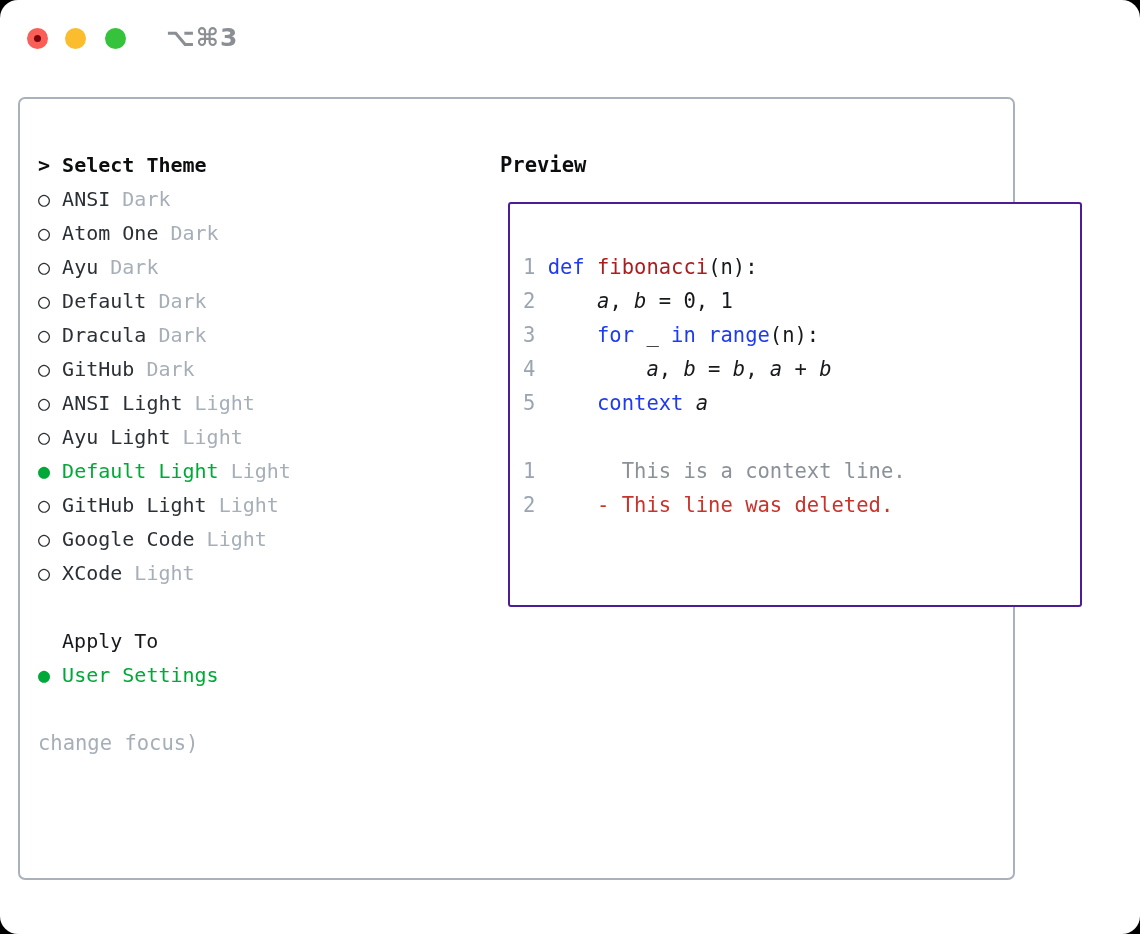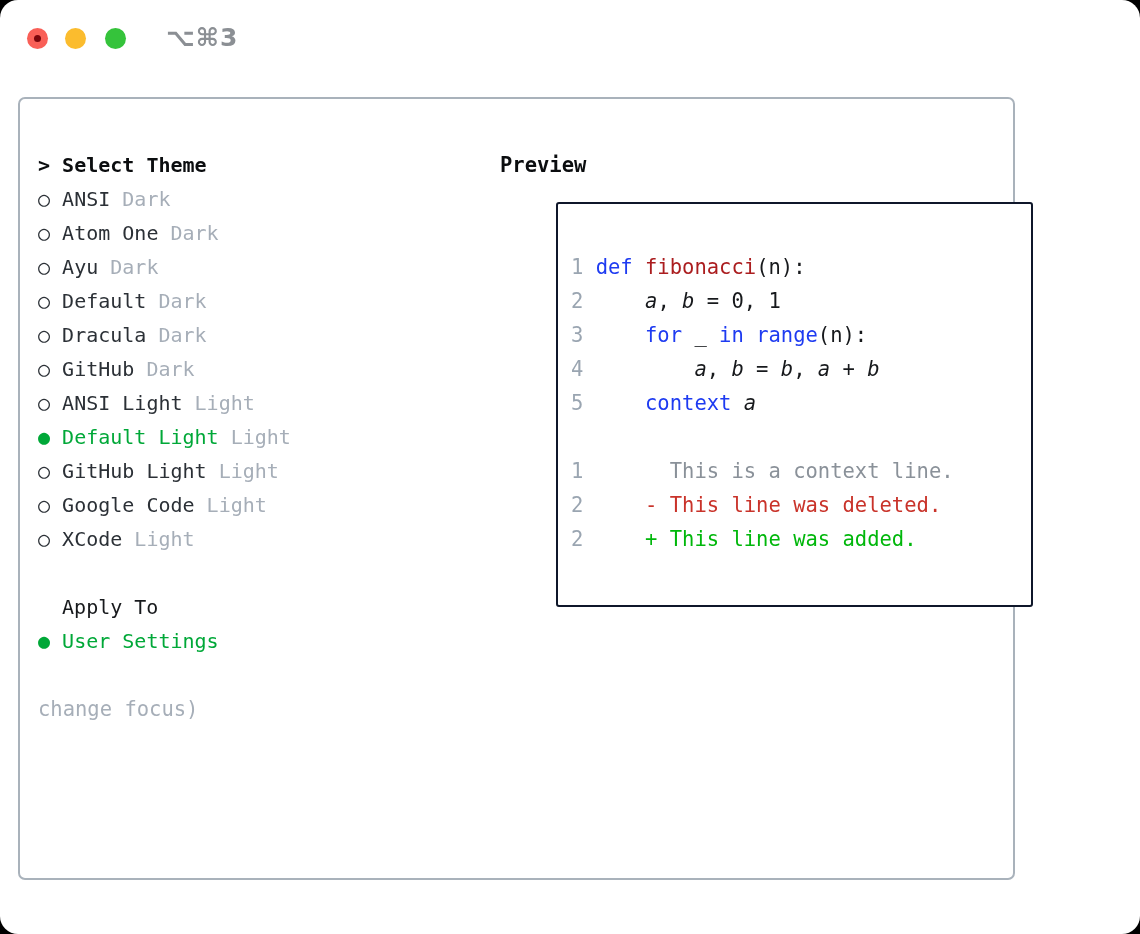--- a/index.html
+++ b/index.html
@@ -40,23 +40,23 @@
   .itag{color:#a6aeb8;}
   .apply-header{color:#17191c;padding-left:2ch;}
   .spacer{height:34px;}
   .help-line{color:#a6aeb8;height:35px;line-height:35px;font-size:20.5px;white-space:pre;}
   
   .preview-title{
     position:absolute;left:480px;top:49px;height:34px;line-height:34px;
     font-size:20.5px;font-weight:bold;color:#0b0d0f;white-space:pre;
   }
   .preview-box{
-    position:absolute;left:488px;top:103px;width:477px;height:405px;
-    box-sizing:border-box;border:2px solid #0f172a;border-radius:3px;
-    background:#fff;overflow:hidden;margin-left:48px;
+    position:absolute;left:488px;top:103px;width:574px;height:405px;
+    box-sizing:border-box;border:2px solid #4c1d95;border-radius:3px;
+    background:#fff;overflow:hidden;
   }
   .preview-content{padding:46px 0 0 13px;}
   .pline{height:34px;line-height:34px;white-space:pre;font-size:20.5px;color:#17191c;}
   .ln{display:inline-block;width:1ch;margin-right:1ch;text-align:right;}
 </style>
 </head>
 <body>
 
 <div class="window">
 
@@ -73,20 +73,21 @@
       <div class="row header-row"><span>&gt;</span> <span>Select Theme</span></div>
 
       <div id="theme-list">
           <div class="row titem"><span class="radio">○ </span><span class="iname">ANSI</span><span class="itag"> Dark</span></div>
           <div class="row titem"><span class="radio">○ </span><span class="iname">Atom One</span><span class="itag"> Dark</span></div>
           <div class="row titem"><span class="radio">○ </span><span class="iname">Ayu</span><span class="itag"> Dark</span></div>
           <div class="row titem"><span class="radio">○ </span><span class="iname">Default</span><span class="itag"> Dark</span></div>
           <div class="row titem"><span class="radio">○ </span><span class="iname">Dracula</span><span class="itag"> Dark</span></div>
           <div class="row titem"><span class="radio">○ </span><span class="iname">GitHub</span><span class="itag"> Dark</span></div>
           <div class="row titem"><span class="radio">○ </span><span class="iname">ANSI Light</span><span class="itag"> Light</span></div>
+          <div class="row titem"><span class="radio">○ </span><span class="iname">Ayu Light</span><span class="itag"> Light</span></div>
           <div class="row titem"><span class="radio" style="color: rgb(0, 168, 56);">● </span><span class="iname" style="color: rgb(0, 168, 56);">Default Light</span><span class="itag"> Light</span></div>
           <div class="row titem"><span class="radio">○ </span><span class="iname">GitHub Light</span><span class="itag"> Light</span></div>
           <div class="row titem"><span class="radio">○ </span><span class="iname">Google Code</span><span class="itag"> Light</span></div>
           <div class="row titem"><span class="radio">○ </span><span class="iname">XCode</span><span class="itag"> Light</span></div>
         </div>
 
       <div class="spacer"></div>
 
       <div class="row apply-header">Apply To</div>
 
@@ -106,18 +107,17 @@
     <div class="preview-box">
       <div class="preview-content" id="preview-lines">
           <div class="pline"><span class="ln" style="color: rgb(154, 165, 177);">1</span><span style="color: rgb(30, 59, 241);">def</span><span style="color: rgb(23, 25, 28);"> </span><span style="color: rgb(171, 29, 31);">fibonacci</span><span style="color: rgb(23, 25, 28);">(n):</span></div>
           <div class="pline"><span class="ln" style="color: rgb(154, 165, 177);">2</span><span style="color: rgb(23, 25, 28);">    </span><span style="color: rgb(23, 25, 28); font-style: italic;">a</span><span style="color: rgb(23, 25, 28);">, </span><span style="color: rgb(23, 25, 28); font-style: italic;">b</span><span style="color: rgb(23, 25, 28);"> = 0, 1</span></div>
           <div class="pline"><span class="ln" style="color: rgb(154, 165, 177);">3</span><span style="color: rgb(23, 25, 28);">    </span><span style="color: rgb(30, 59, 241);">for</span><span style="color: rgb(23, 25, 28);"> _ </span><span style="color: rgb(30, 59, 241);">in</span><span style="color: rgb(23, 25, 28);"> </span><span style="color: rgb(30, 59, 241);">range</span><span style="color: rgb(23, 25, 28);">(n):</span></div>
           <div class="pline"><span class="ln" style="color: rgb(154, 165, 177);">4</span><span style="color: rgb(23, 25, 28);">        </span><span style="color: rgb(23, 25, 28); font-style: italic;">a</span><span style="color: rgb(23, 25, 28);">, </span><span style="color: rgb(23, 25, 28); font-style: italic;">b</span><span style="color: rgb(23, 25, 28);"> = </span><span style="color: rgb(23, 25, 28); font-style: italic;">b</span><span style="color: rgb(23, 25, 28);">, </span><span style="color: rgb(23, 25, 28); font-style: italic;">a</span><span style="color: rgb(23, 25, 28);"> + </span><span style="color: rgb(23, 25, 28); font-style: italic;">b</span></div>
           <div class="pline"><span class="ln" style="color: rgb(154, 165, 177);">5</span><span style="color: rgb(23, 25, 28);">    </span><span style="color: rgb(30, 59, 241);">context</span><span style="color: rgb(23, 25, 28);"> </span><span style="color: rgb(23, 25, 28); font-style: italic;">a</span></div>
           <div class="pline"><span class="ln" style="color: rgb(154, 165, 177);"></span></div>
           <div class="pline"><span class="ln" style="color: rgb(154, 165, 177);">1</span><span style="color: rgb(138, 145, 153);">      This is a context line.</span></div>
           <div class="pline"><span class="ln" style="color: rgb(154, 165, 177);">2</span><span style="color: rgb(201, 51, 42);">    - This line was deleted.</span></div>
-          <div class="pline"><span class="ln" style="color: rgb(154, 165, 177);">2</span><span style="color: rgb(0, 183, 11);">    + This line was added.</span></div>
         </div>
     </div>
 
   </div>
 </div>
 
 </body></html>

